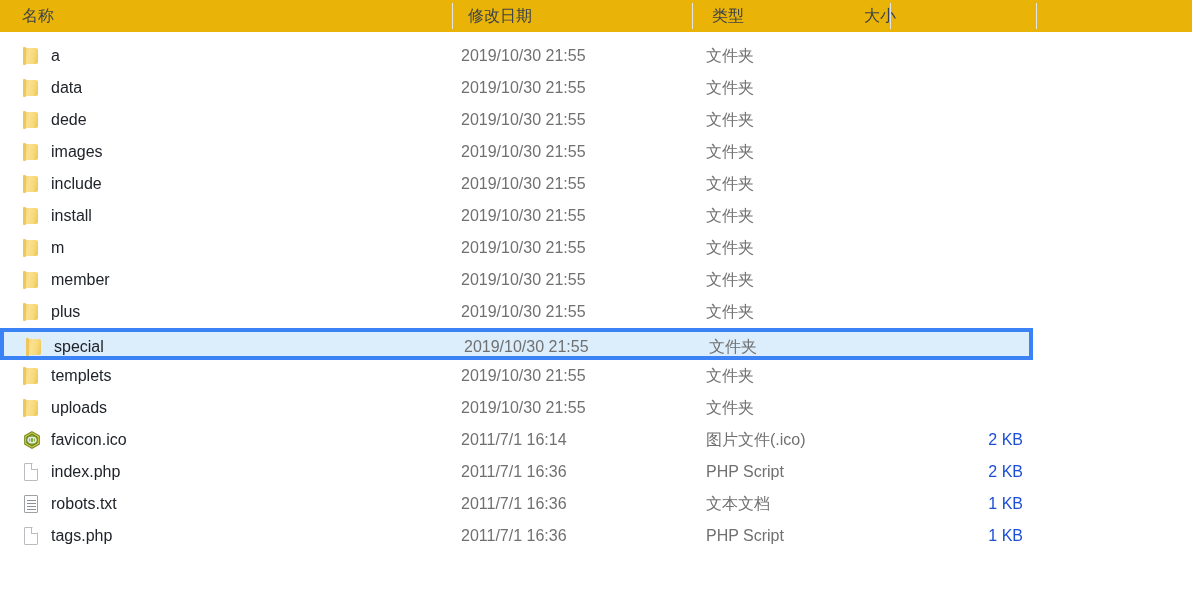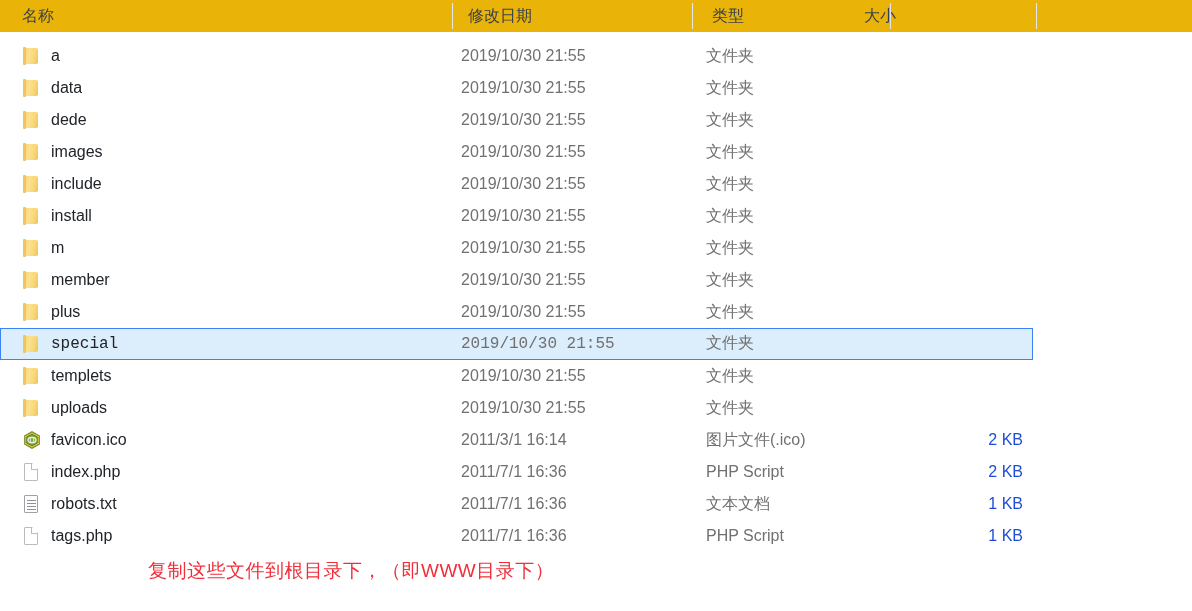--- a/index.html
+++ b/index.html
@@ -61,22 +61,21 @@
   }
   .row {
     position: relative;
     height: 32px;
     width: 1033px;
     box-sizing: border-box;
     border: 1px solid transparent;
   }
   .row.selected {
     background: #dcedfb;
-    border: 1px solid #3b82f6;
-    font-family: Liberation Mono, monospace;
+    border: 4px solid #3b82f6;
   }
 
   .cell {
     position: absolute;
     top: 0;
     height: 30px;
     line-height: 30px;
     font-size: 16px;
     white-space: nowrap;
     overflow: hidden;
@@ -326,21 +325,21 @@
       <div class="row">
         <span class="icon">
           <svg class="ico-favicon" viewBox="0 0 18 18" xmlns="http://www.w3.org/2000/svg">
             <polygon points="9,0.7 16.3,4.8 16.3,13.2 9,17.3 1.7,13.2 1.7,4.8" fill="#e8c547" stroke="#6f8f2a" stroke-width="1.1"></polygon>
             <polygon points="9,3.1 14.2,6.0 14.2,12.0 9,14.9 3.8,12.0 3.8,6.0" fill="#7fae34" stroke="#4f7520" stroke-width="0.9"></polygon>
             <ellipse cx="9" cy="9" rx="4.0" ry="2.7" fill="none" stroke="#f1f3f5" stroke-width="1.3"></ellipse>
             <ellipse cx="9" cy="9" rx="1.8" ry="2.6" fill="none" stroke="#dfe3e7" stroke-width="1.0"></ellipse>
           </svg>
         </span>
         <span class="cell name">favicon.ico</span>
-        <span class="cell date">2011/3/1 16:14</span>
+        <span class="cell date">2011/7/1 16:14</span>
         <span class="cell type">图片文件(.ico)</span>
         <span class="cell size">2 KB</span>
       </div>
       <div class="row">
         <span class="icon">
           <span class="ico-doc"></span>
         </span>
         <span class="cell name">index.php</span>
         <span class="cell date">2011/7/1 16:36</span>
         <span class="cell type">PHP Script</span>
@@ -359,15 +358,14 @@
         <span class="icon">
           <span class="ico-doc"></span>
         </span>
         <span class="cell name">tags.php</span>
         <span class="cell date">2011/7/1 16:36</span>
         <span class="cell type">PHP Script</span>
         <span class="cell size">1 KB</span>
       </div>
     </div>
 
-  <div class="annotation">复制这些文件到根目录下，（即WWW目录下）</div>
 
 </div>
 
 </body></html>

